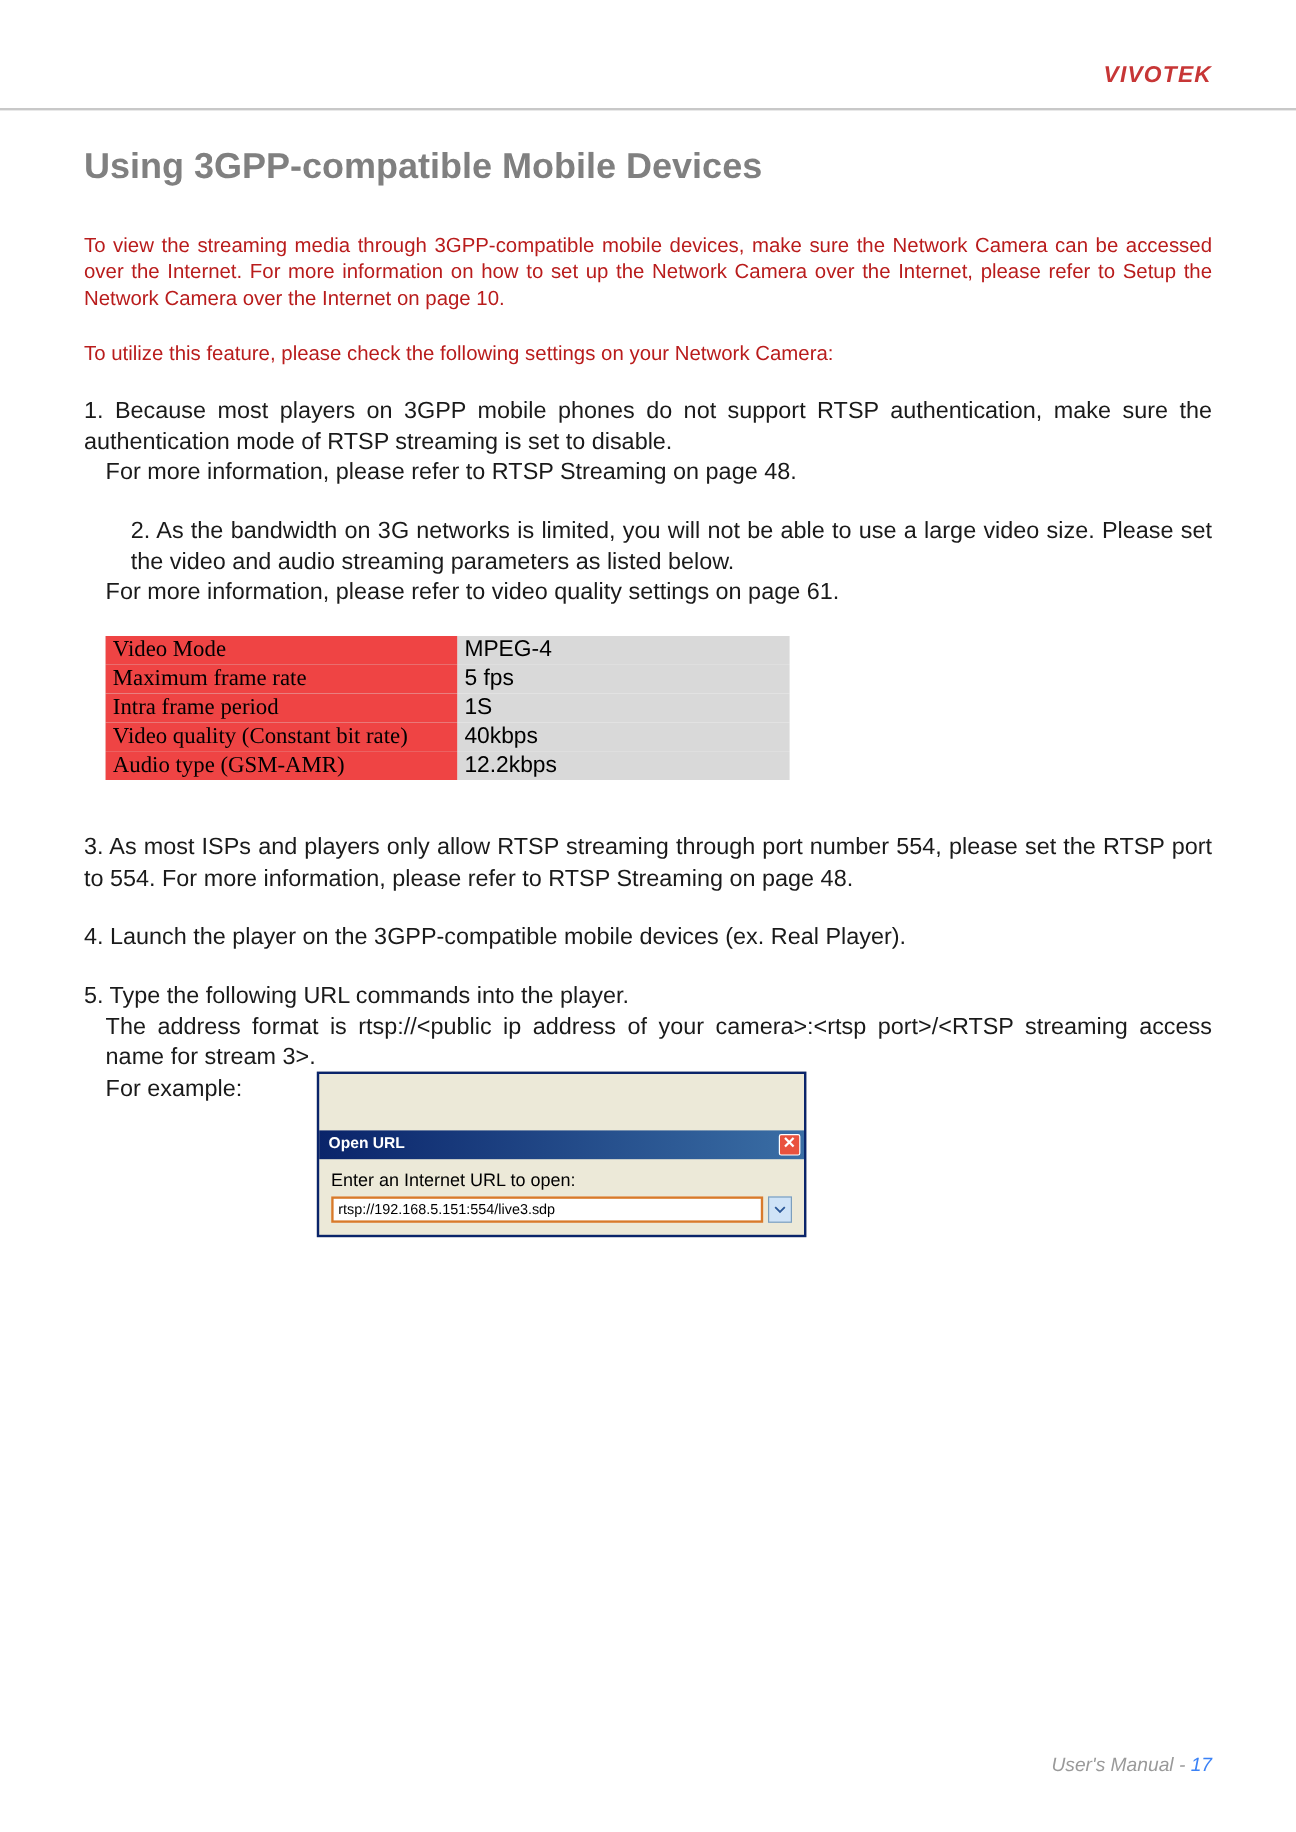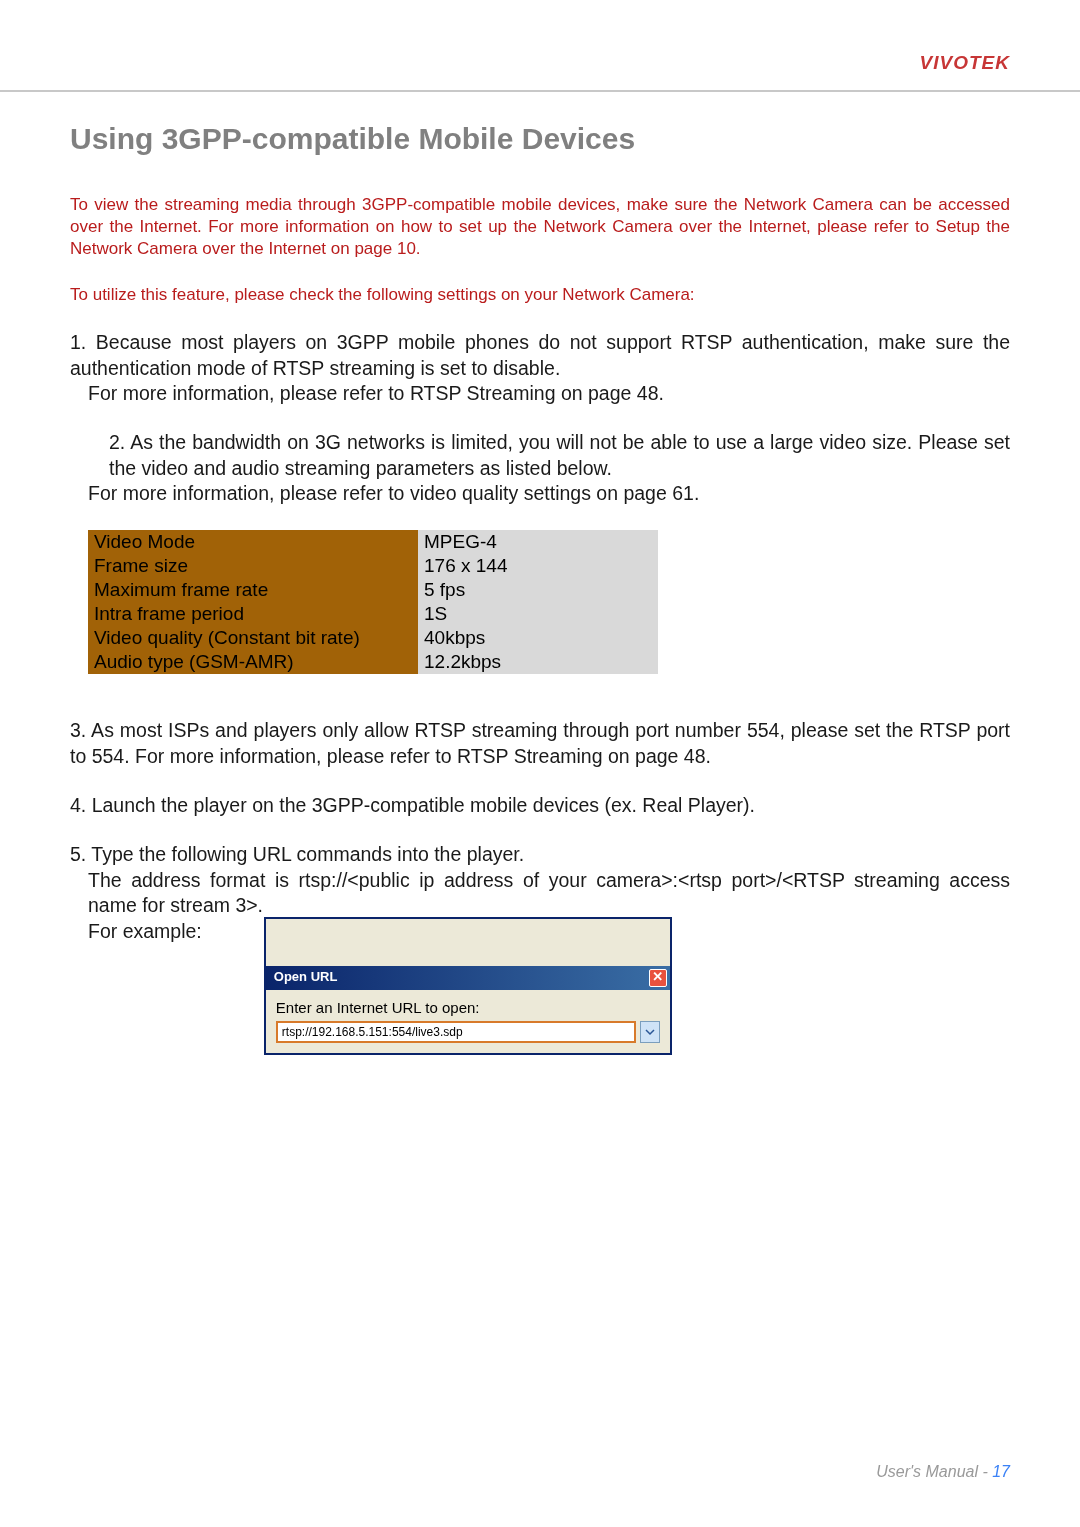--- a/index.html
+++ b/index.html
@@ -66,23 +66,24 @@
     font-size: 19px;
   }
   .settings-table td {
     padding: 1px 6px;
     height: 24px;
   }
   .settings-table tr {
     background: #d9d9d9;
   }
   .settings-table td:first-child {
-    background: #a16207;
-    width: 330px;
+    background: #ef4444;
+    width: 293px;
     color: #000;
+    font-family: Liberation Serif, serif;
   }
   .settings-table td:last-child {
     color: #000;
   }
   .example-row {
     display: flex;
     align-items: flex-start;
   }
   .dialog-wrap {
     margin-left: 62px;
@@ -207,24 +208,20 @@
     <div class="list-item">
       <div style="text-align:justify;margin-left:39px;">2. As the bandwidth on 3G networks is limited, you will not be able to use a large video size. Please set the video and audio streaming parameters as listed below.</div>
       <div class="sub">For more information, please refer to video quality settings on page 61.</div>
     </div>
 
     <table class="settings-table">
       <tbody>
           <tr>
             <td>Video Mode</td>
             <td>MPEG-4</td>
-          </tr>
-      <tr>
-            <td>Frame size</td>
-            <td>176 x 144</td>
           </tr>
       <tr>
             <td>Maximum frame rate</td>
             <td>5 fps</td>
           </tr>
       <tr>
             <td>Intra frame period</td>
             <td>1S</td>
           </tr>
       <tr>

